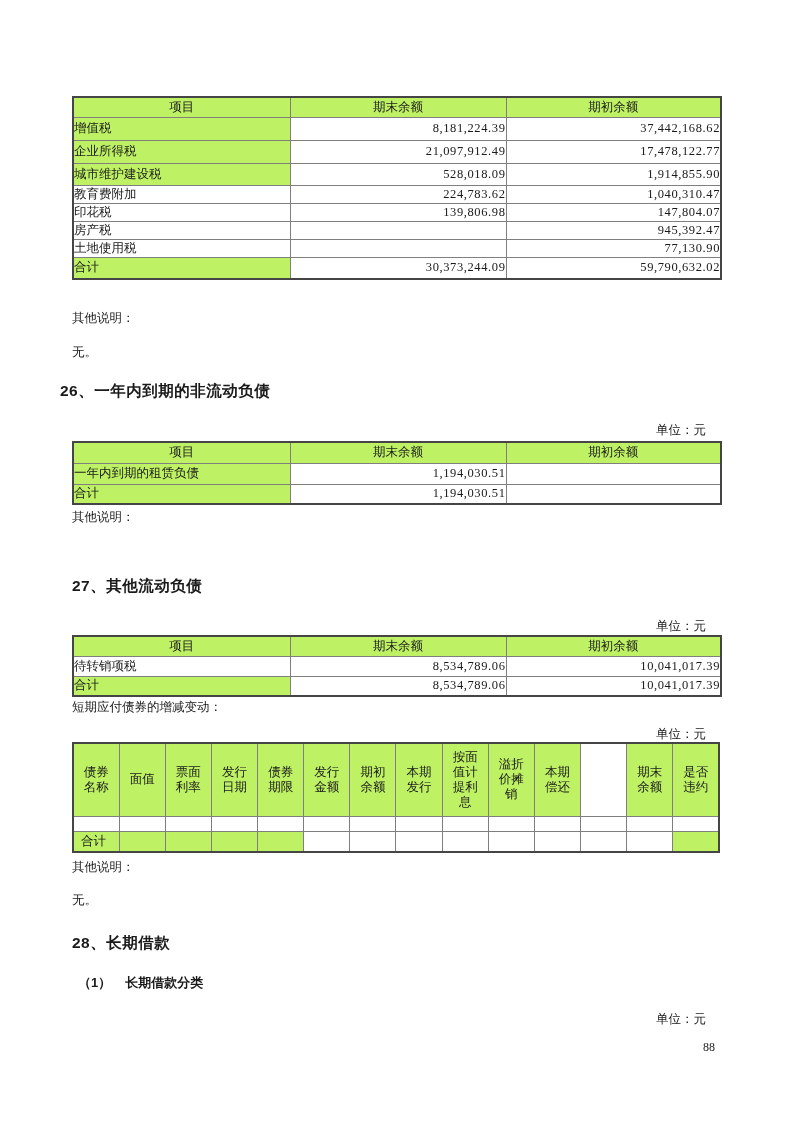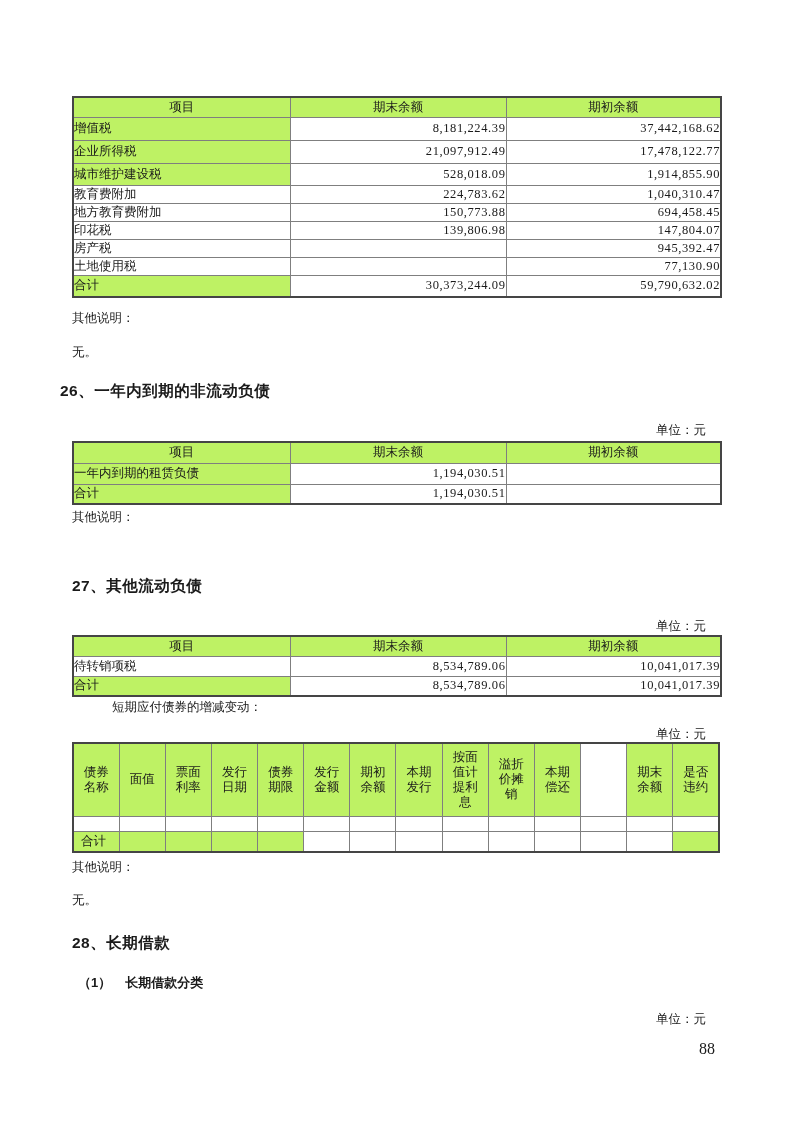--- a/index.html
+++ b/index.html
@@ -4,21 +4,21 @@
 <style>
   html,body{margin:0;padding:0;background:#fff;}
   .page{position:relative;width:793px;height:1122px;background:#ffffff;overflow:hidden;
         font-family:"Liberation Sans","DejaVu Sans",sans-serif;color:#1a1a1a;}
   .abs{position:absolute;}
   .body-text{font-size:12.5px;line-height:15px;}
   .sec-title{font-size:15.5px;font-weight:bold;letter-spacing:0.5px;}
   .sub-title{font-size:13px;font-weight:bold;}
   .sub-title .gap{display:inline-block;width:14px;}
   .unit{font-size:12.5px;right:87px;text-align:left;}
-  .pagenum{font-family:"Liberation Serif","DejaVu Serif",serif;font-size:16px;right:78px;text-align:left;}
+  .pagenum{font-family:"Liberation Serif","DejaVu Serif",serif;font-size:12px;right:78px;text-align:left;}
 
   table.tbl{position:absolute;left:72px;width:648px;border-collapse:collapse;table-layout:fixed;
             font-size:12.5px;border:2px solid #454545;}
   table.tbl td,table.tbl th{border:1px solid #7f7f7f;overflow:hidden;padding:0;vertical-align:middle;
             font-weight:normal;white-space:nowrap;}
   .g{background:#bef264;}
   .item{text-align:left;padding-left:7px;}
   .num{font-family:"Liberation Serif","DejaVu Serif",serif;text-align:right;padding-right:5px;letter-spacing:0.6px;}
   th.ch{text-align:center;}
   tr.r20{height:20px;} tr.r21{height:21px;} tr.r22{height:22px;} tr.r23{height:23px;margin-top:35px;}
@@ -61,25 +61,20 @@
         <td class="item g">城市维护建设税</td>
         <td class="num">528,018.09</td>
         <td class="num">1,914,855.90</td>
       </tr>
       <tr class="r17">
         <td class="item">教育费附加</td>
         <td class="num">224,783.62</td>
         <td class="num">1,040,310.47</td>
       </tr>
       <tr class="r17">
-        <td class="item">地方教育费附加</td>
-        <td class="num">150,773.88</td>
-        <td class="num">694,458.45</td>
-      </tr>
-      <tr class="r17">
         <td class="item">印花税</td>
         <td class="num">139,806.98</td>
         <td class="num">147,804.07</td>
       </tr>
       <tr class="r16">
         <td class="item">房产税</td>
         <td class="num"></td>
         <td class="num">945,392.47</td>
       </tr>
       <tr class="r16">
@@ -153,21 +148,21 @@
         <td class="num">10,041,017.39</td>
       </tr>
       <tr class="r20">
         <td class="item g">合计</td>
         <td class="num">8,534,789.06</td>
         <td class="num">10,041,017.39</td>
       </tr>
     </tbody>
   </table>
 
-  <div class="abs body-text" style="left:72px;top:700px;margin-left:40px;">短期应付债券的增减变动：</div>
+  <div class="abs body-text" style="left:72px;top:700px;">短期应付债券的增减变动：</div>
   <div class="abs unit" style="top:726px;">单位：元</div>
 
   <table class="tbl bond" style="top:742px;">
     <colgroup>
       <col>
         <col>
         <col>
         <col>
         <col>
         <col>

